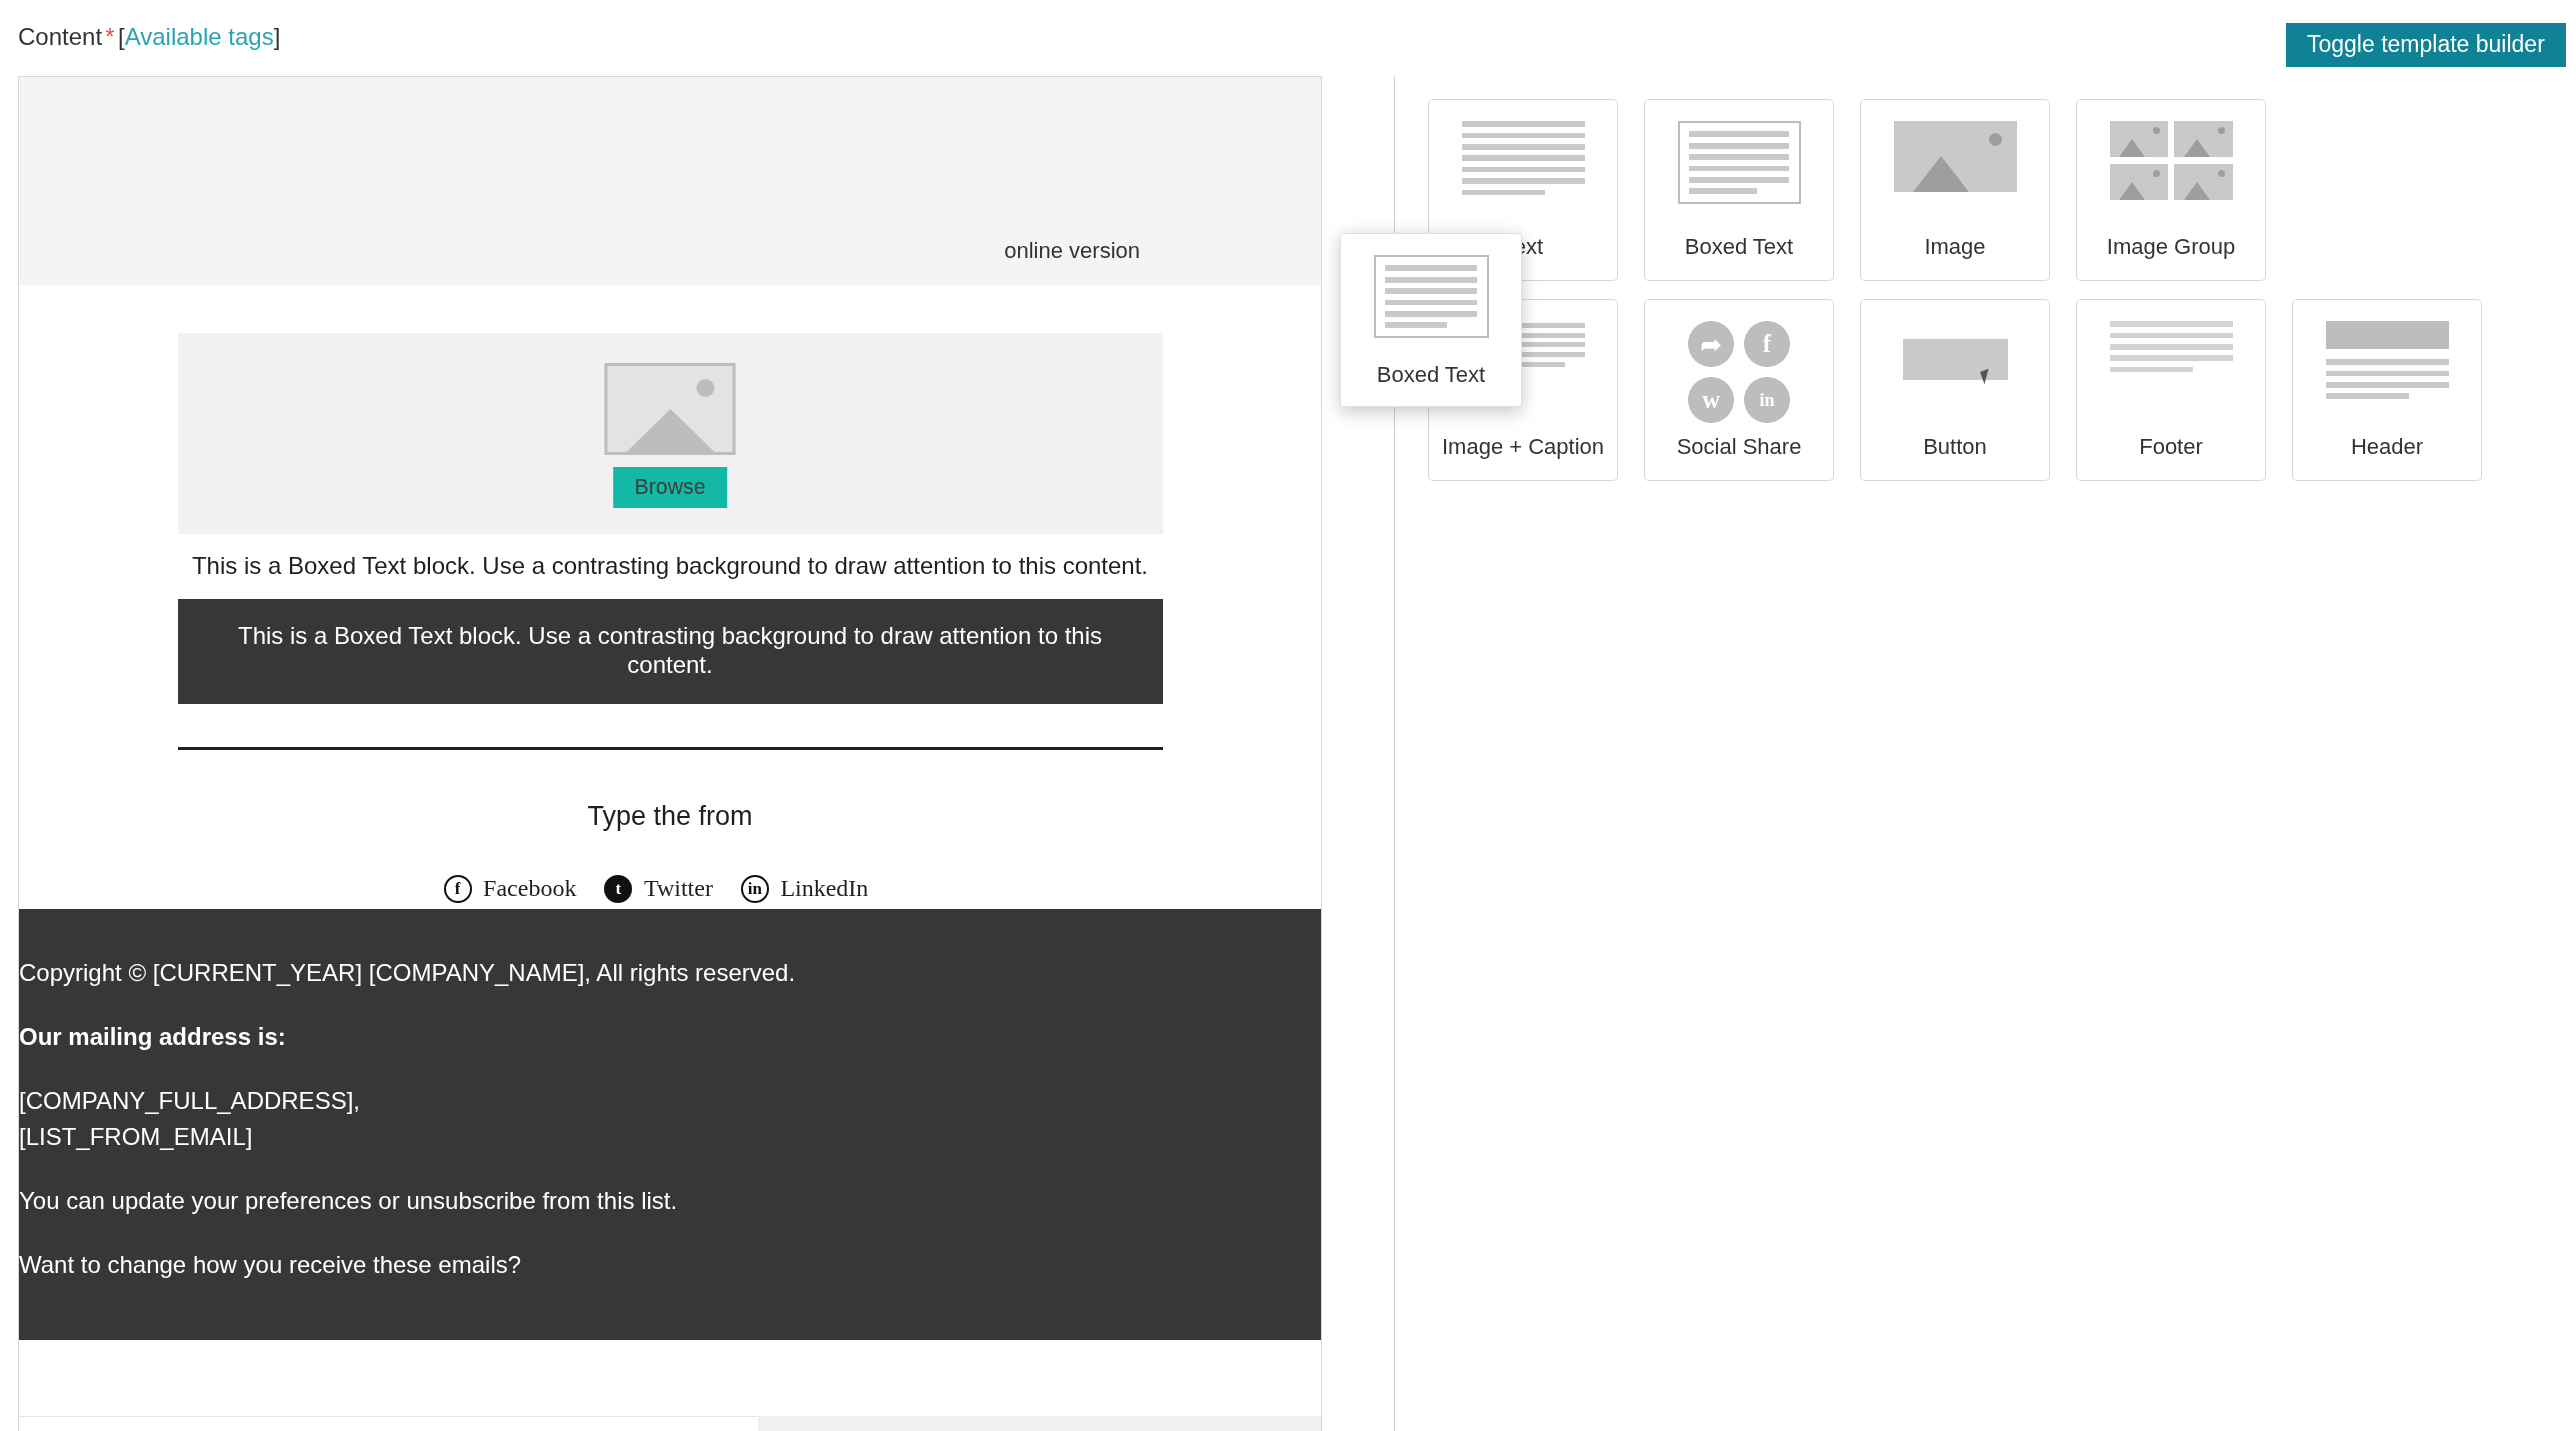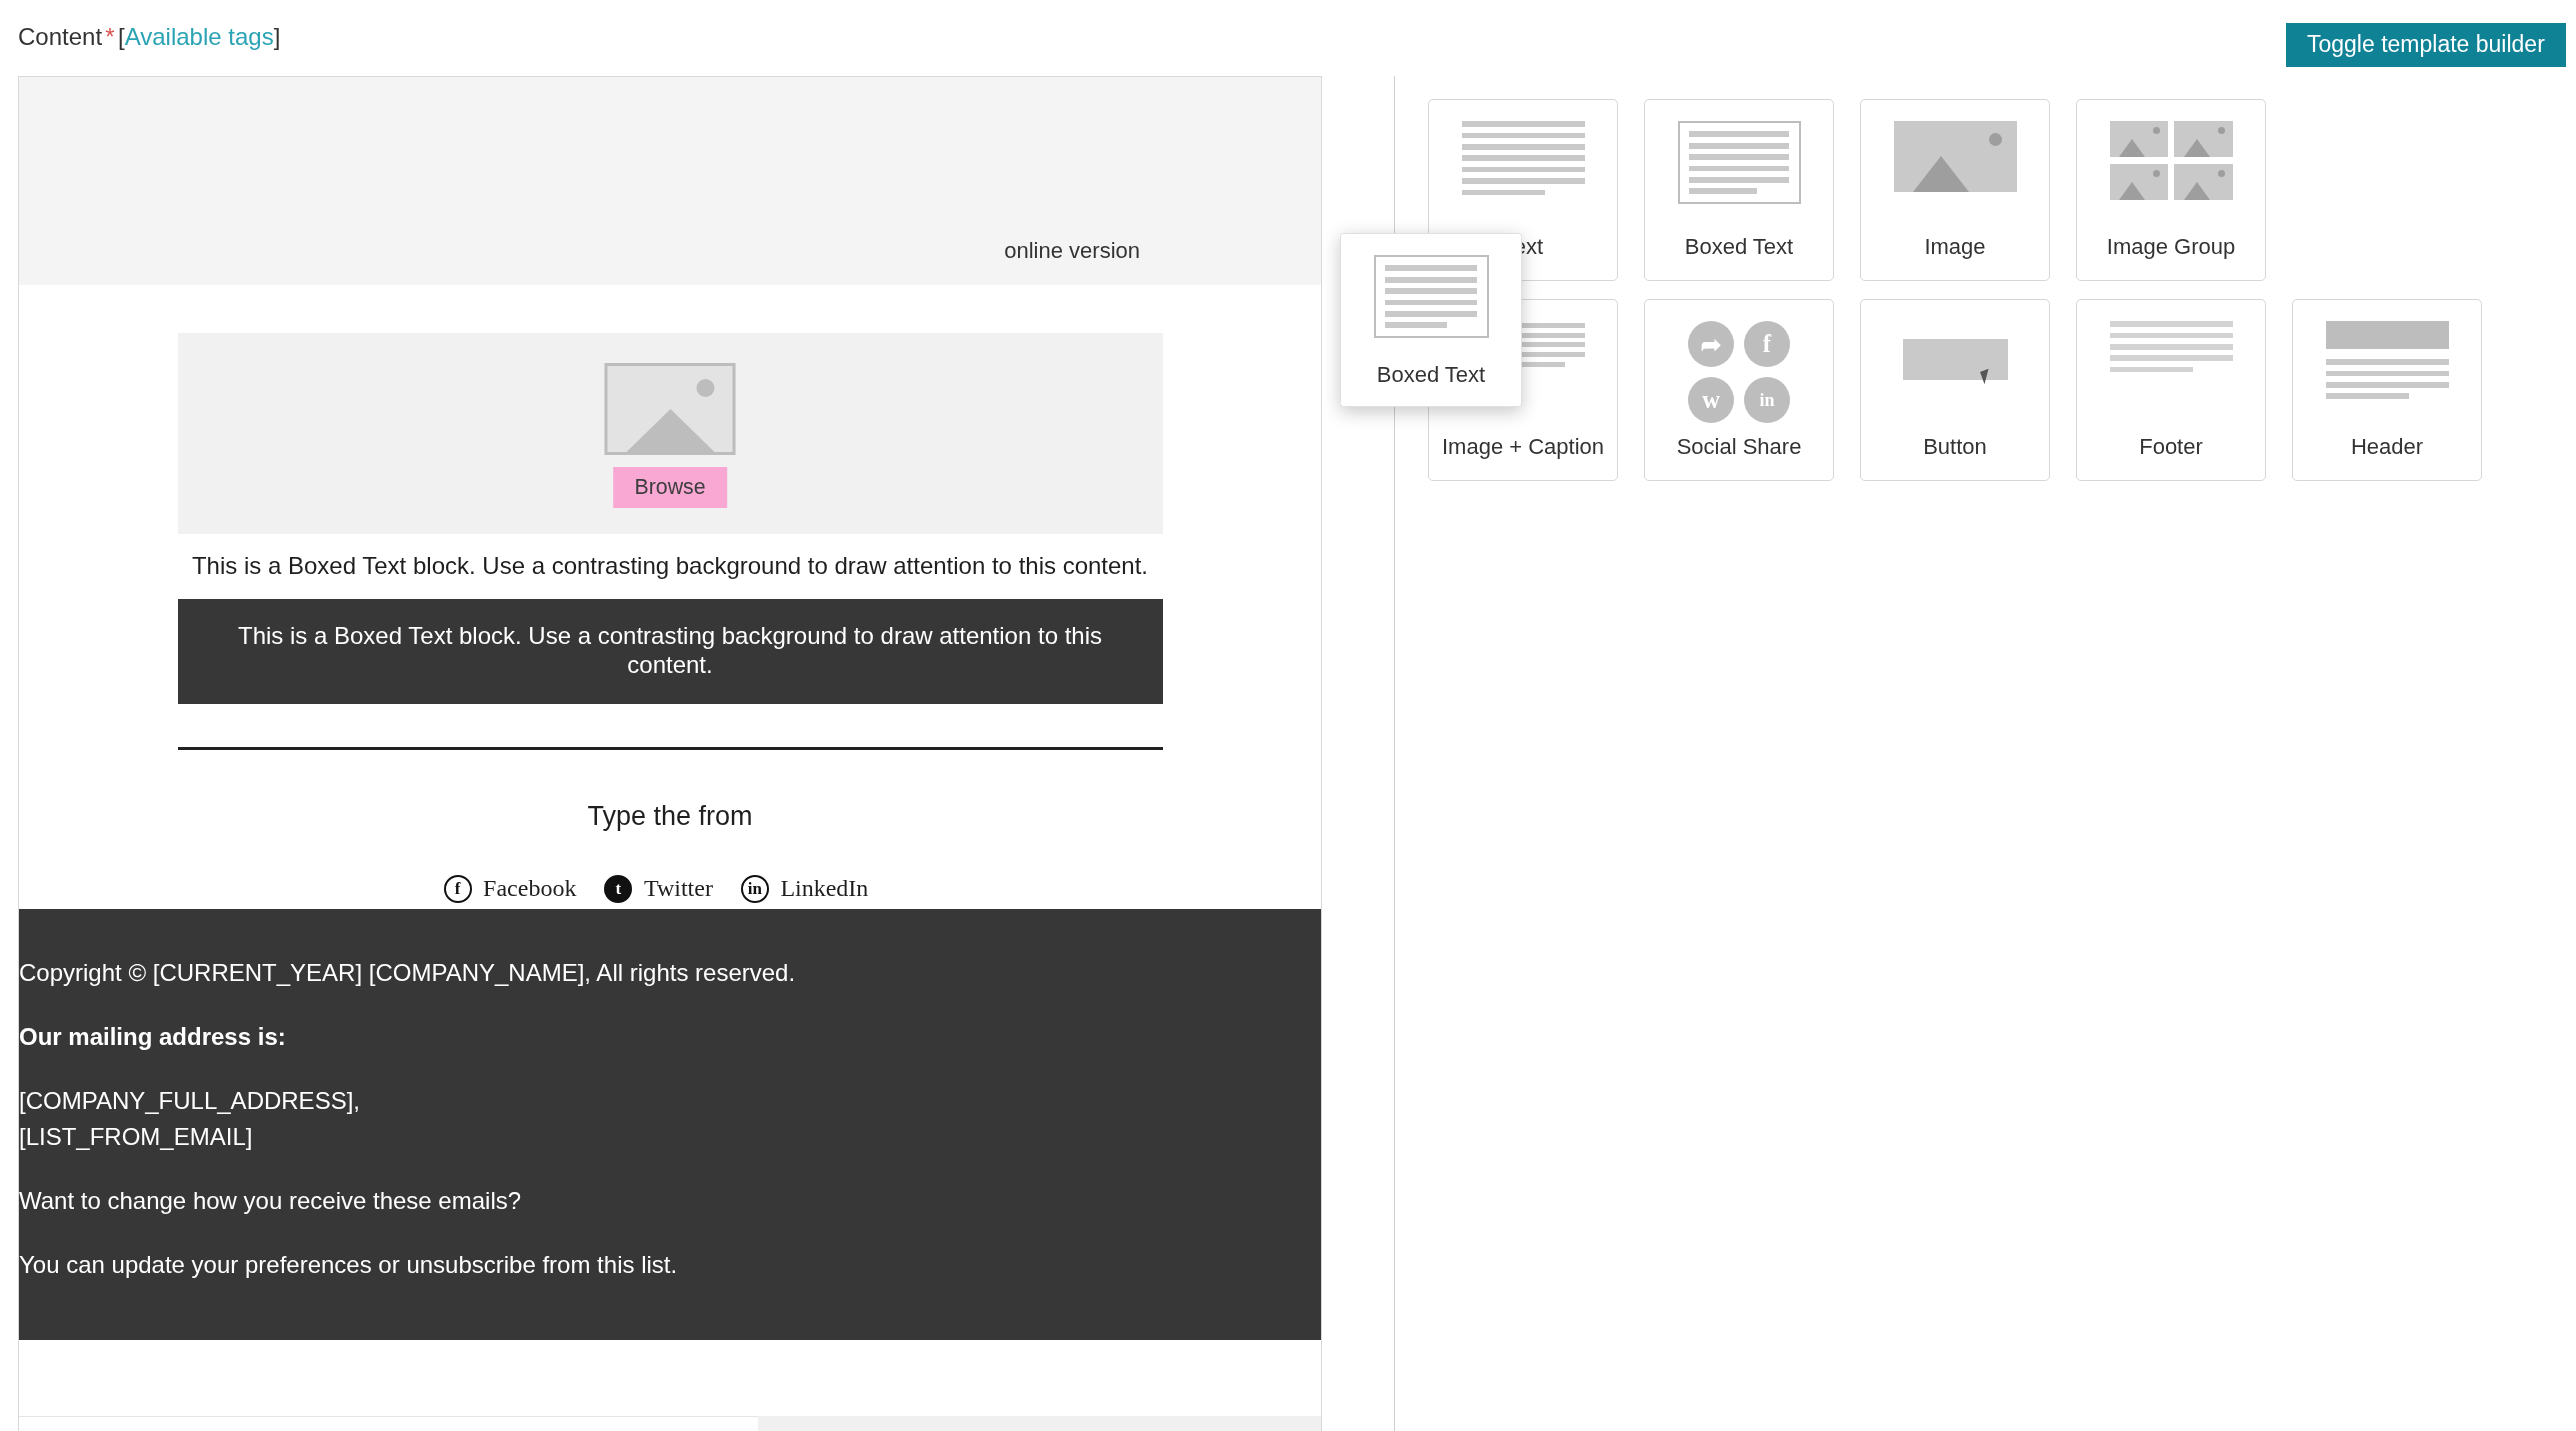--- a/index.html
+++ b/index.html
@@ -109,21 +109,21 @@
     position: absolute;
     right: 18px; top: 13px;
     width: 18px; height: 18px;
     border-radius: 50%;
     background: #bdbdbd;
   }
   .pv-browse-btn {
     position: absolute;
     left: 50%; top: 134px;
     transform: translateX(-50%);
-    background: #f9a8d4;
+    background: #14b8a6;
     color: #3d3d3d;
     border: none;
     font-size: 21.3px;
     font-family: "Liberation Sans", sans-serif;
     padding: 8.2px 21.3px;
     cursor: pointer;
   }
   .pv-plain-text {
     width: 985px;
     text-align: center;
@@ -414,22 +414,22 @@
     </div>
   </div>
 
   <div class="pv-footer">
     <p>Copyright © [CURRENT_YEAR] [COMPANY_NAME], All rights reserved.</p>
     <p class="strong">Our mailing address is:</p>
     <p>
       <span>[COMPANY_FULL_ADDRESS],</span><br>
       <span>[LIST_FROM_EMAIL]</span>
     </p>
+    <p>You can update your preferences or unsubscribe from this list.</p>
     <p>Want to change how you receive these emails?</p>
-    <p>You can update your preferences or unsubscribe from this list.</p>
   </div>
 
   <div class="pv-bottom-strip">
     <div class="pv-bottom-sub"></div>
   </div>
 </div>
 
 <div class="pane-divider"></div>
 
 <div class="palette">

